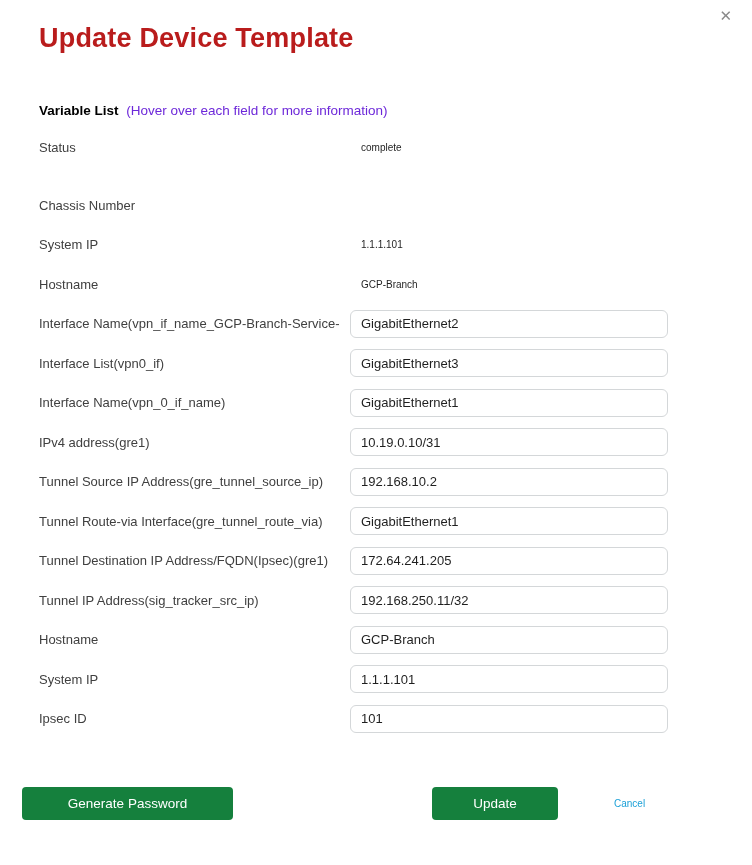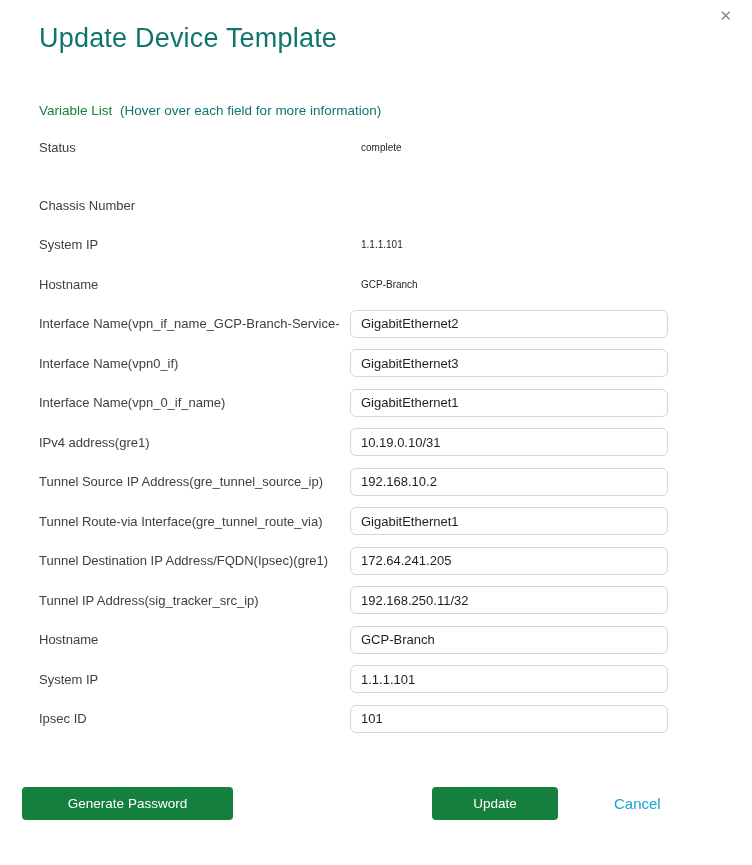--- a/index.html
+++ b/index.html
@@ -23,38 +23,38 @@
     font-size: 15px;
     font-weight: 300;
     color: #8a8a8a;
     cursor: pointer;
     line-height: 20px;
     padding: 2px;
   }
   .modal-title {
     margin: 22px 0 0 39px;
     font-size: 27px;
-    font-weight: 400;
-    color: #0f766e;
+    font-weight: 700;
+    color: #b91c1c;
     letter-spacing: 0.2px;
     line-height: 32px;
   }
   .section-heading {
     margin: 48px 0 0 39px;
     font-size: 13.5px;
     line-height: 17px;
     white-space: nowrap;
   }
   .section-heading .heading-bold {
-    font-weight: normal;
-    color: #15803d;
+    font-weight: bold;
+    color: #000000;
   }
   .section-heading .heading-hint {
     font-weight: normal;
-    color: #0f766e;
+    color: #6d28d9;
     margin-left: 4px;
   }
   .rows {
     margin-top: 14px;
   }
   .row {
     display: flex;
     align-items: center;
     height: 28px;
     margin: 0 84px 11.5px 39px;
@@ -114,21 +114,21 @@
   }
   .btn-update {
     left: 432px;
     width: 126px;
   }
   .link-cancel {
     position: absolute;
     left: 614px;
     top: 0;
     line-height: 33px;
-    font-size: 15px;
+    font-size: 10px;
     font-weight: 500;
     color: #1ba0d7;
     cursor: pointer;
     text-decoration: none;
   }
 </style>
 </head>
 <body>
 
 <div class="modal">
@@ -163,21 +163,21 @@
       <div class="row-label">Hostname</div>
       <div class="row-static-value">GCP-Branch</div>
     </div>
 
     <div class="row">
       <div class="row-label">Interface Name(vpn_if_name_GCP-Branch-Service-</div>
       <input class="row-input" type="text" value="GigabitEthernet2" style="">
     </div>
 
     <div class="row">
-      <div class="row-label">Interface Name(vpn0_if)</div>
+      <div class="row-label">Interface List(vpn0_if)</div>
       <input class="row-input" type="text" value="GigabitEthernet3" style="">
     </div>
 
     <div class="row">
       <div class="row-label">Interface Name(vpn_0_if_name)</div>
       <input class="row-input" type="text" value="GigabitEthernet1" style="">
     </div>
 
     <div class="row">
       <div class="row-label">IPv4 address(gre1)</div>

